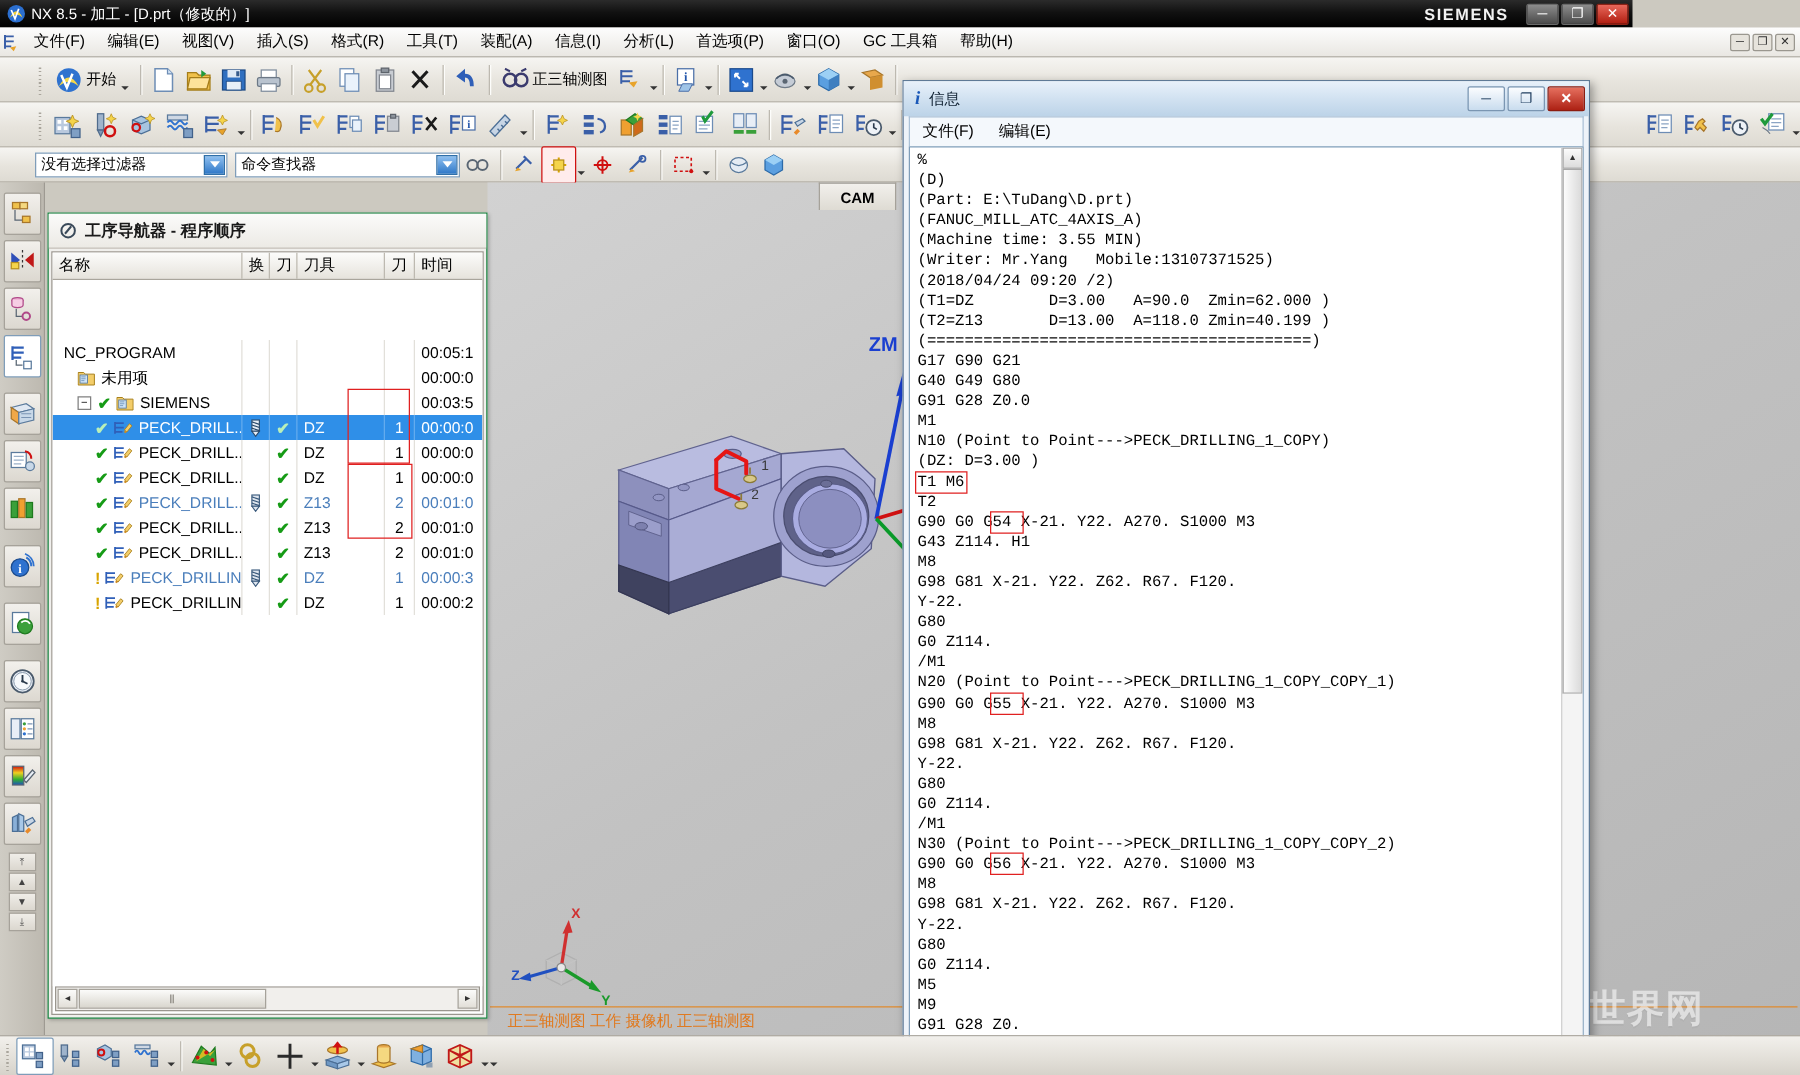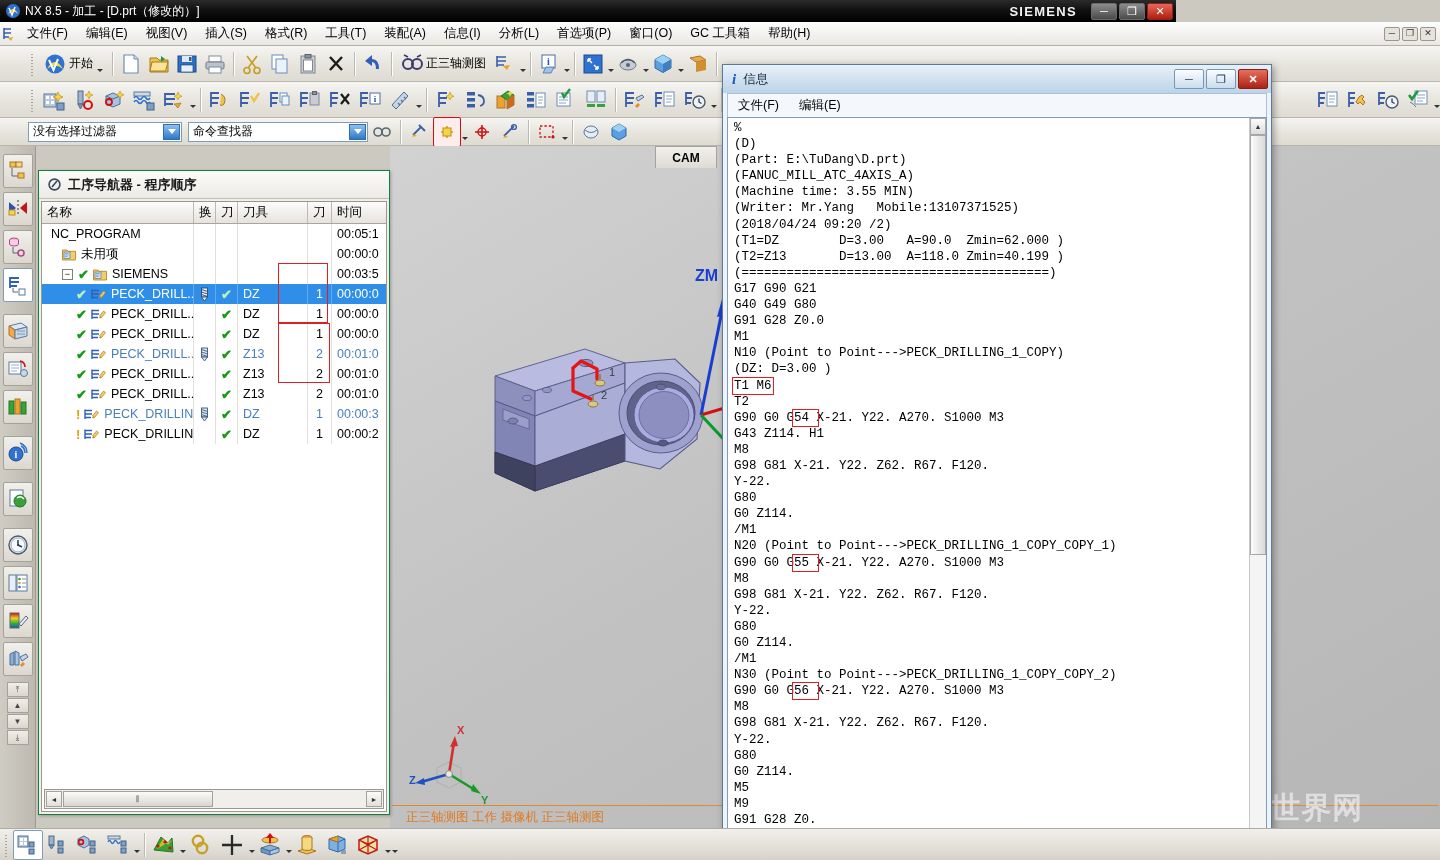--- a/index.html
+++ b/index.html
@@ -7,21 +7,21 @@
   body {
     font-family: "Liberation Sans", sans-serif;
     font-size: 12px;
     background: #d4d0c8;
     -webkit-font-smoothing: antialiased;
   }
   #app { position:relative; width:1440px; height:860px; overflow:hidden; background:#ccc9c0; }
 
   
   .titlebar {
-    position:absolute; left:0; top:0; width:1176px; height:22px;
+    position:absolute; left:0; top:0; width:1306px; height:22px;
     background: linear-gradient(180deg,#2b2b2b 0%, #111 45%, #000 100%);
     display:flex; align-items:center; color:#fff;
   }
   .tb-icon { width:16px; height:16px; margin:0 4px 0 5px; flex:none; }
   .tb-title { font-size:12px; color:#fff; white-space:nowrap; }
   .tb-spacer { flex:1; }
   .tb-brand {
     font-family:"Liberation Sans",sans-serif; font-weight:bold; font-size:13px;
     letter-spacing:1.3px; color:#f2f2f2; margin-right:14px;
   }
@@ -122,21 +122,21 @@
     border-bottom:1px solid #c3bfb7;
   }
   .navhead .t { font-size:13px; font-weight:bold; color:#1a1a1a; }
   .navgrid { flex:1; display:flex; flex-direction:column; background:#fff; margin:2px; border:1px solid #9a968e; overflow:hidden; }
   .colhead { display:flex; height:22px; flex:none;
     background:linear-gradient(180deg,#fcfcfb,#e6e3dc); border-bottom:1px solid #a9a59c; }
   .colhead .c {
     display:flex; align-items:center; padding-left:5px; font-size:12.5px; color:#000;
     border-right:1px solid #bdb9b0; white-space:nowrap; overflow:hidden;
   }
-  .rows { flex:1; overflow:hidden; position:relative; background:#fff; }
+  .rows { flex:1; overflow:hidden; position:relative; background:#fff;margin-top:48px; }
   .row { display:flex; height:20px; align-items:stretch; font-size:12.5px; }
   .row.sel { background:#2f8fe8; color:#fff; }
   .row .cell { display:flex; align-items:center; border-right:1px solid #e2e0da; overflow:hidden; white-space:nowrap; }
   .row .cell.name { padding-left:0; gap:2px; }
   .row .cell.ctr { justify-content:center; }
   .row .cell.time { padding-left:5px; }
   .row.blue { color:#4a7ebb; }
   .row.sel .cell { border-right-color:rgba(255,255,255,.25); }
   .indent { display:inline-block; flex:none; }
   .tick { color:#169b16; font-size:13px; font-weight:bold; line-height:1; }

